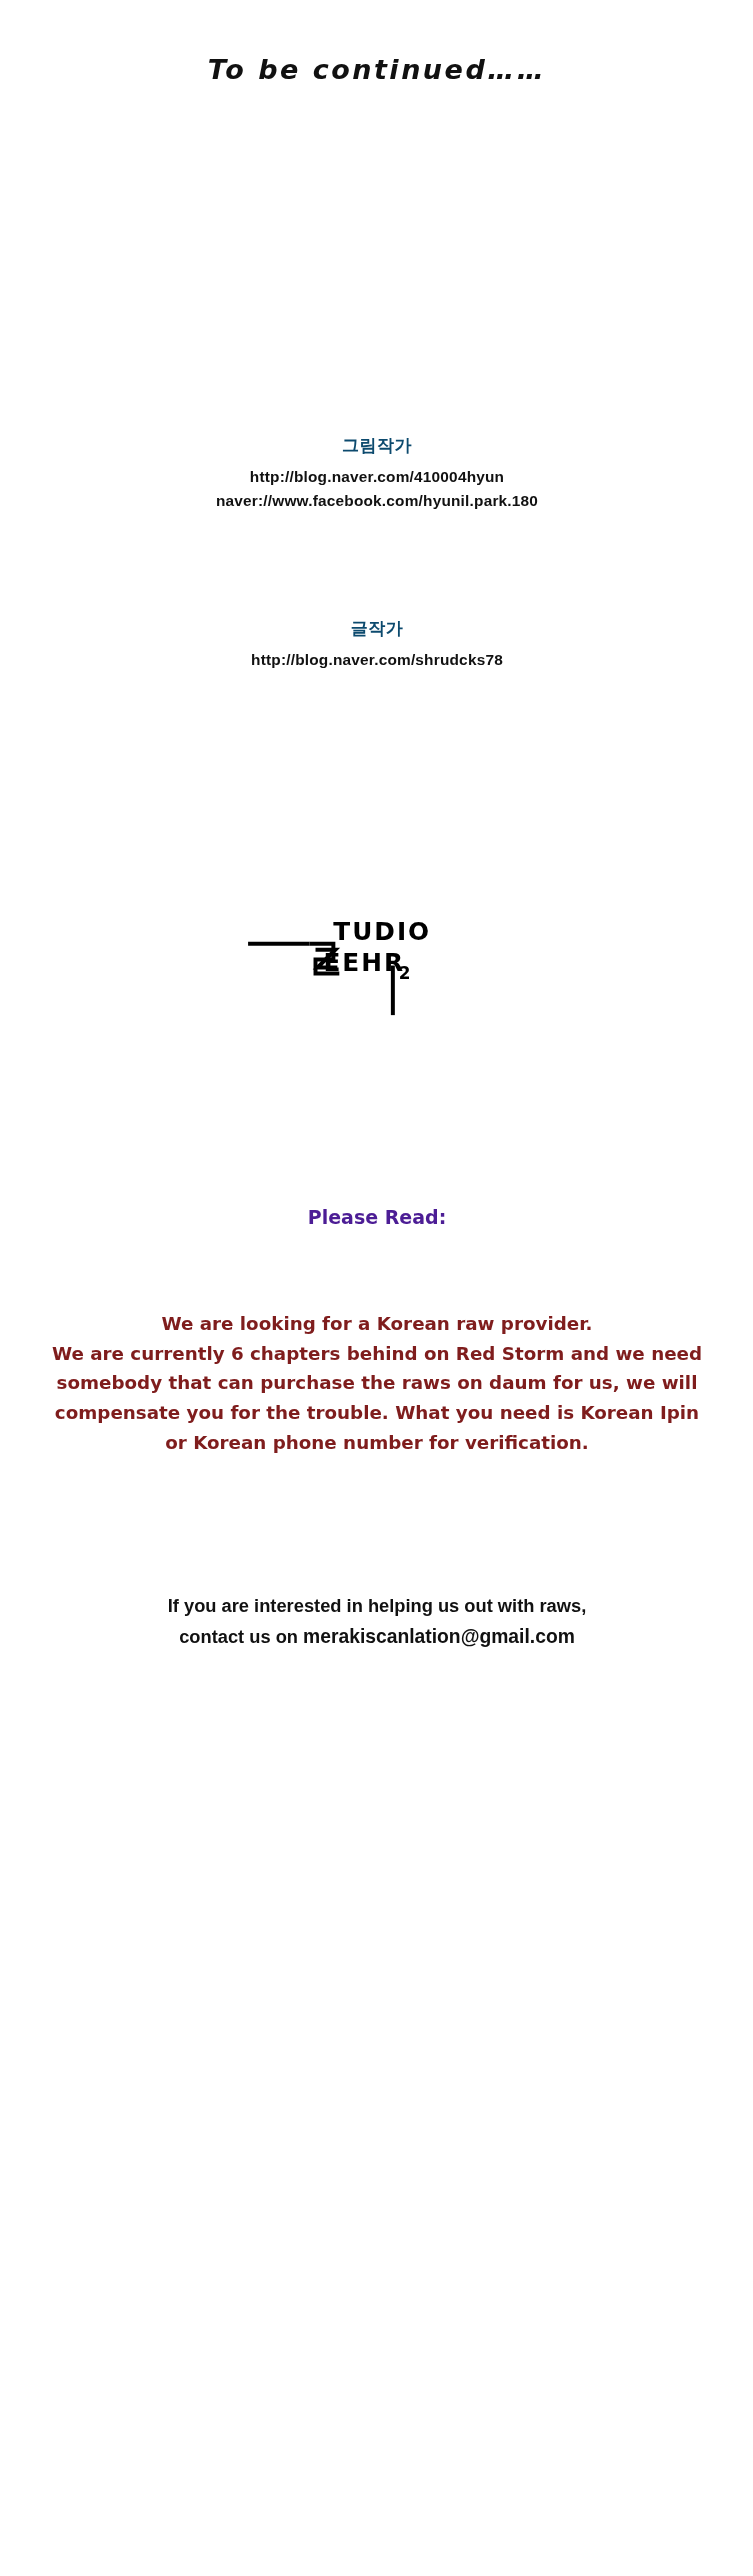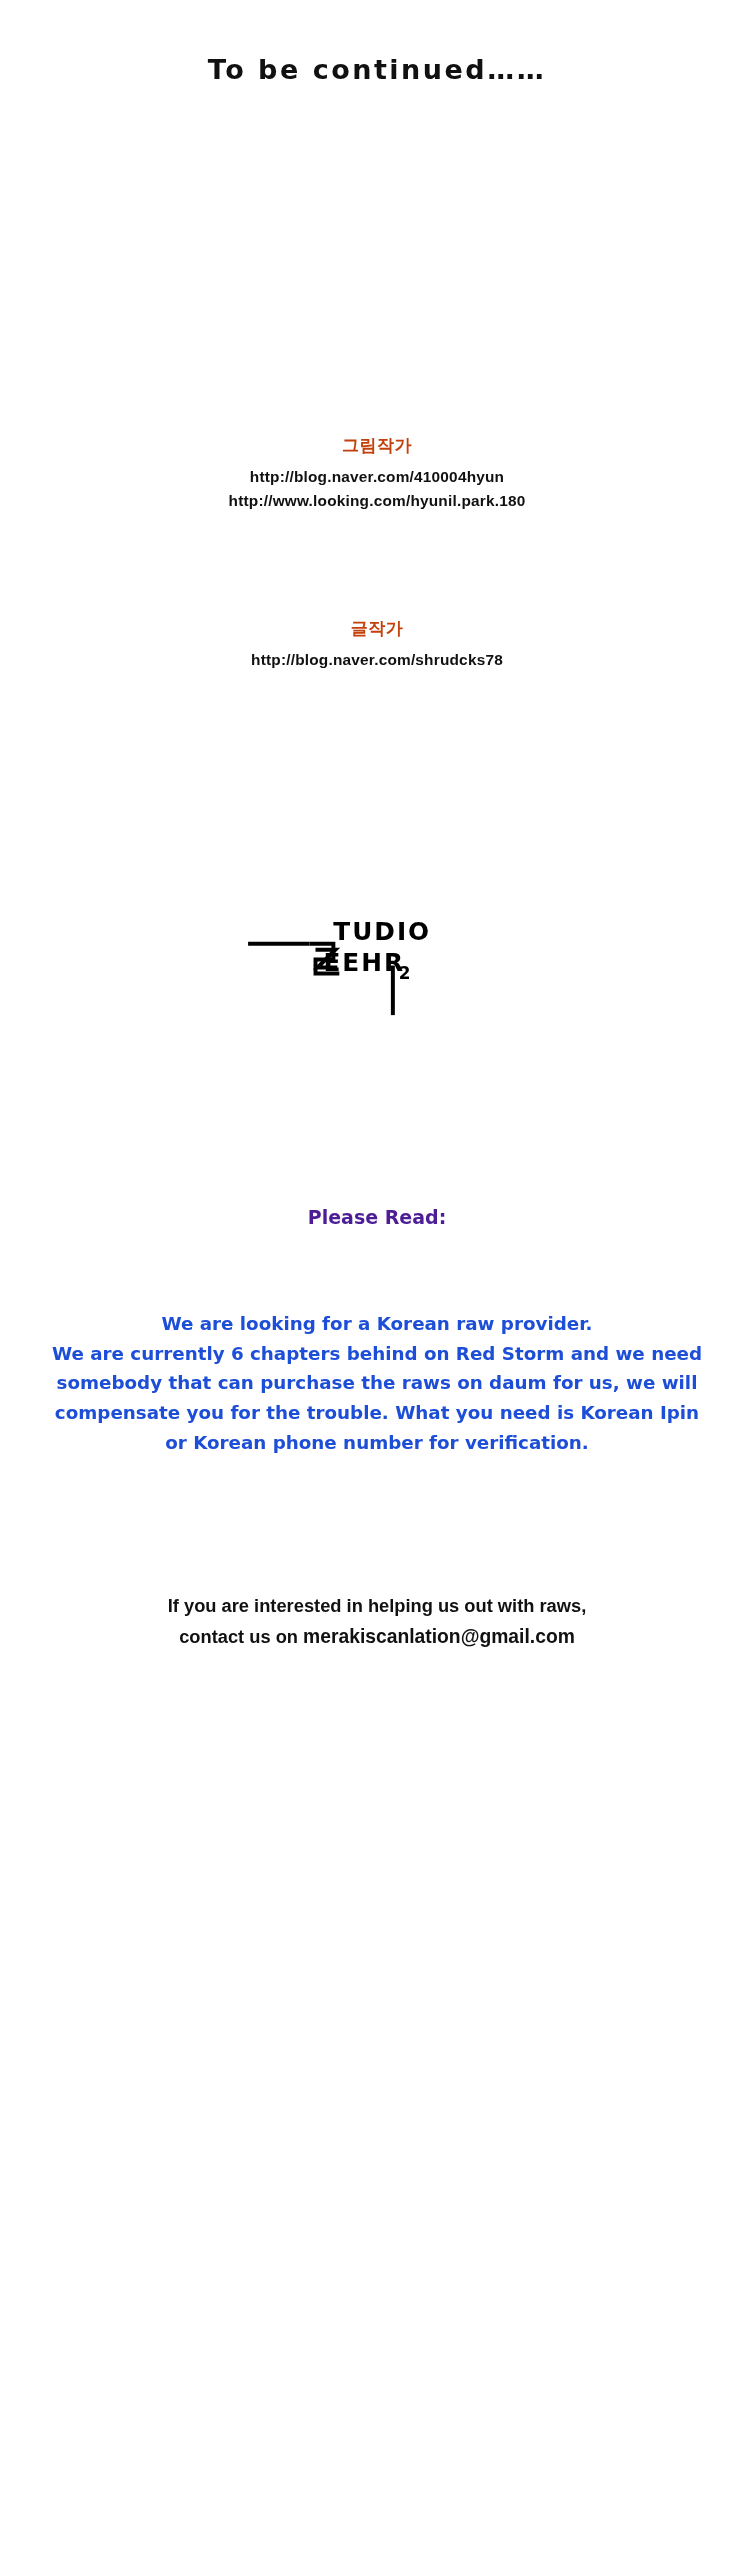--- a/index.html
+++ b/index.html
@@ -27,34 +27,35 @@
     position: absolute;
     top: 54px;
     left: 0;
     width: 754px;
     text-align: center;
     font-size: 27px;
     font-weight: bold;
     letter-spacing: 2.5px;
     color: #111111;
     font-family: "DejaVu Sans", sans-serif;
+    font-style: italic;
   }
 
   
   .credit-block {
     position: absolute;
     left: 0;
     width: 754px;
     text-align: center;
   }
   .credit-title {
     font-size: 17px;
     font-weight: bold;
     letter-spacing: 0.5px;
-    color: #c2410c;
+    color: #0c4a6e;
     margin-bottom: 8px;
     font-family: "DejaVu Sans", sans-serif;
   }
   .credit-link {
     font-size: 15.4px;
     font-weight: bold;
     letter-spacing: 0.2px;
     line-height: 1.55;
     color: #111111;
     font-family: Liberation Sans, sans-serif;
@@ -100,21 +101,21 @@
   }
   .read-body {
     position: absolute;
     top: 1309px;
     left: 50px;
     width: 654px;
     text-align: center;
     font-size: 18.3px;
     font-weight: bold;
     line-height: 1.62;
-    color: #1d4ed8;
+    color: #7f1d1d;
     font-family: "DejaVu Sans", sans-serif;
   }
   .read-body p { margin: 0; }
   .read-contact {
     position: absolute;
     top: 1591px;
     left: 50px;
     width: 654px;
     text-align: center;
     font-size: 18.3px;
@@ -133,21 +134,21 @@
 </head>
 <body>
 
 <div class="page">
 
   <div class="to-be-continued">To be continued……</div>
 
   <div class="credit-block" id="credits-artist">
     <div class="credit-title">그림작가</div>
     <div class="credit-link">http://blog.naver.com/410004hyun</div>
-    <div class="credit-link">http://www.looking.com/hyunil.park.180</div>
+    <div class="credit-link">naver://www.facebook.com/hyunil.park.180</div>
   </div>
 
   <div class="credit-block" id="credits-writer">
     <div class="credit-title">글작가</div>
     <div class="credit-link">http://blog.naver.com/shrudcks78</div>
   </div>
 
   <div class="logo-wrap">
     <div class="logo-inner">
       <svg width="258" height="119" viewBox="0 0 260 120">

